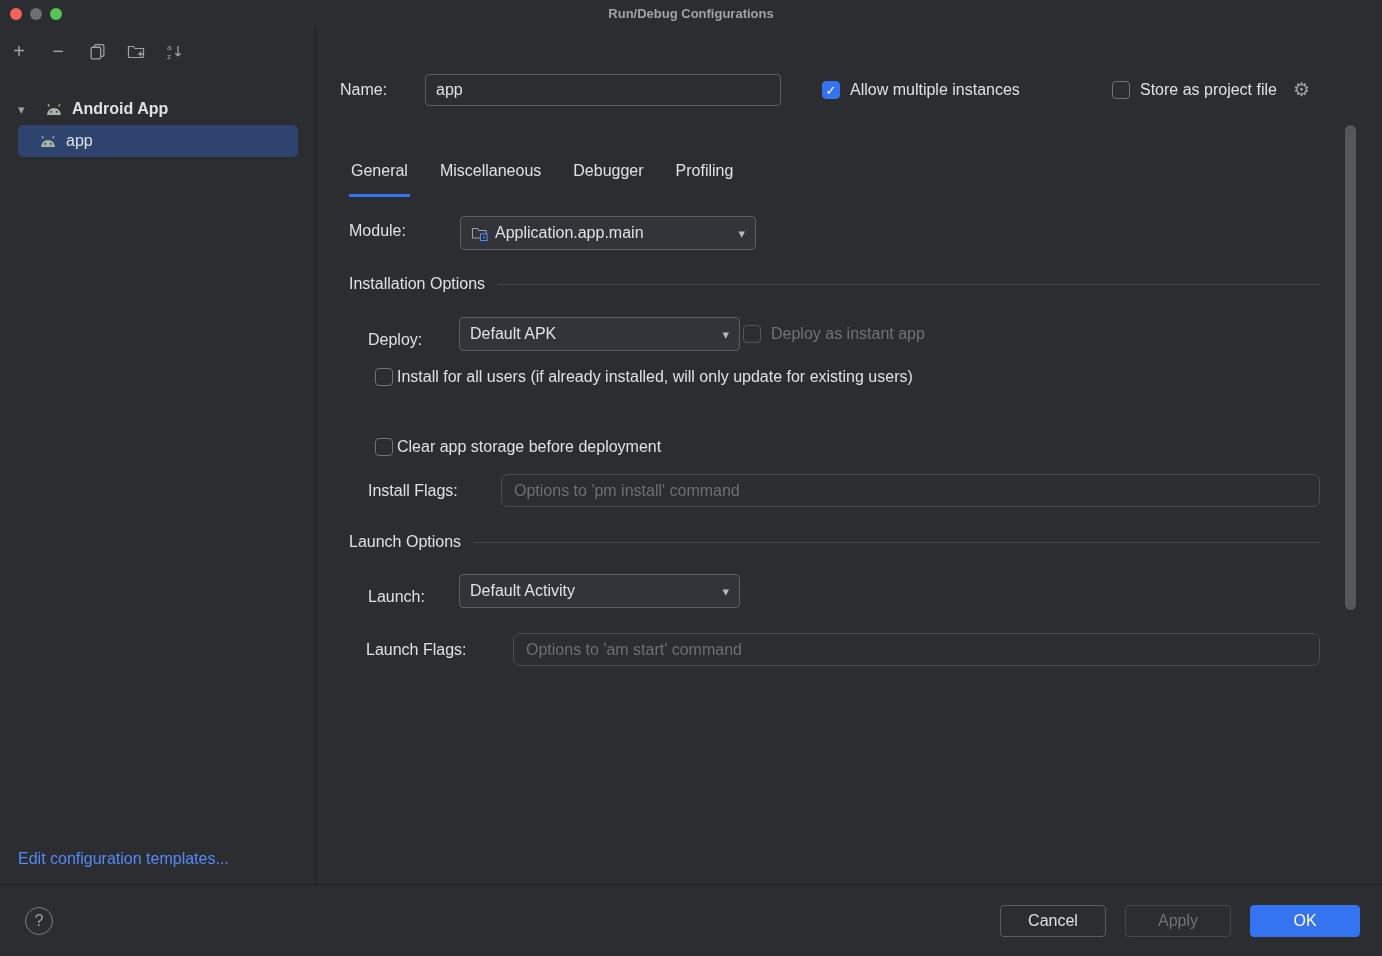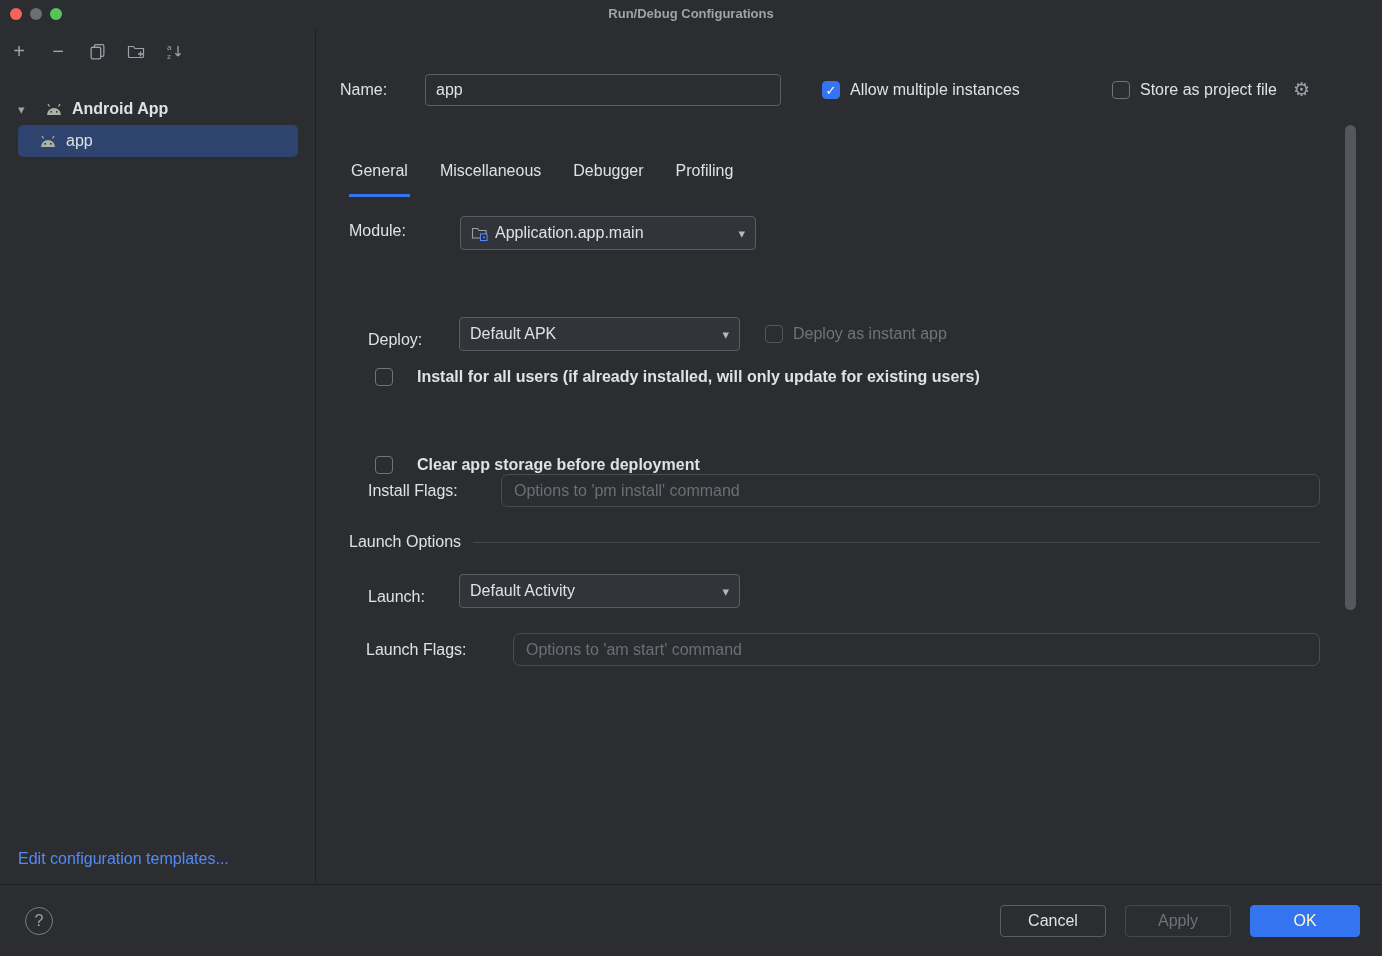--- a/index.html
+++ b/index.html
@@ -72,24 +72,24 @@
   .module-icon{margin-right:7px; display:flex;}
 
   .section-head{position:absolute; left:32px; width:971px; display:flex; align-items:center; gap:12px;}
   .section-title{font-size:16px; white-space:nowrap;}
   .section-line{flex:1; border-top:1px solid var(--line); height:0;}
   .sec-install{top:247px;}
   .sec-launch{top:505px;}
 
   .deploy-label{top:295px; left:51px; line-height:34px;}
   .deploy-dd{top:289px; left:142px; width:281px;}
-  .instant-group{position:absolute; top:297px; left:448px;align-items:center;}
-
-  .cb-row{position:absolute; left:58px; display:flex; align-items:center; gap:24px;font-weight:bold;}
-  .cb-row1{top:340px;} .cb-row2{top:375px;} .cb-row3{top:428px;align-items:center;}
+  .instant-group{position:absolute; top:297px; left:426px;align-items:center;}
+
+  .cb-row{position:absolute; left:58px; display:flex; align-items:center; gap:4px;}
+  .cb-row1{top:340px;} .cb-row2{top:375px;} .cb-row3{top:410px;align-items:center;}
 
   .flags-label{line-height:33px;}
   .install-flags-label{top:446px; left:51px;}
   .flags-input{position:absolute; height:33px; background:transparent; border:1px solid var(--border-dim);
     border-radius:7px; color:var(--text); font-size:16px; padding:0 12px; font-family:inherit; outline:none;}
   .flags-input::placeholder{color:#6b6f76;}
   .install-flags-input{top:446px; left:184px; width:819px;}
 
   .launch-label{top:552px; left:51px; line-height:34px;}
   .launch-dd{top:546px; left:142px; width:281px;}
@@ -209,20 +209,24 @@
           <svg width="17" height="16" viewBox="0 0 17 16">
             <path d="M1.5 3.5h5l1.5 2h7v7.5h-13.5z" fill="none" stroke="#9da0a8" stroke-width="1.1"></path>
             <rect x="9.5" y="9" width="6.5" height="6.5" fill="#2b2d30" stroke="#548af7" stroke-width="1.1"></rect>
             <rect x="12" y="11.5" width="1.8" height="1.8" fill="#548af7"></rect>
           </svg>
         </span>
         <span class="dd-text">Application.app.main</span>
         <span class="dd-arrow">▾</span>
       </div>
 
+      <div class="section-head sec-install">
+        <span class="section-title">Installation Options</span>
+        <span class="section-line"></span>
+      </div>
 
       <div class="row-label deploy-label">Deploy:</div>
       <div class="dropdown deploy-dd">
         <span class="dd-text">Default APK</span>
         <span class="dd-arrow">▾</span>
       </div>
       <div class="cb-group instant-group">
         <span class="cb disabled"></span>
         <span class="cb-label disabled">Deploy as instant app</span>
       </div>

